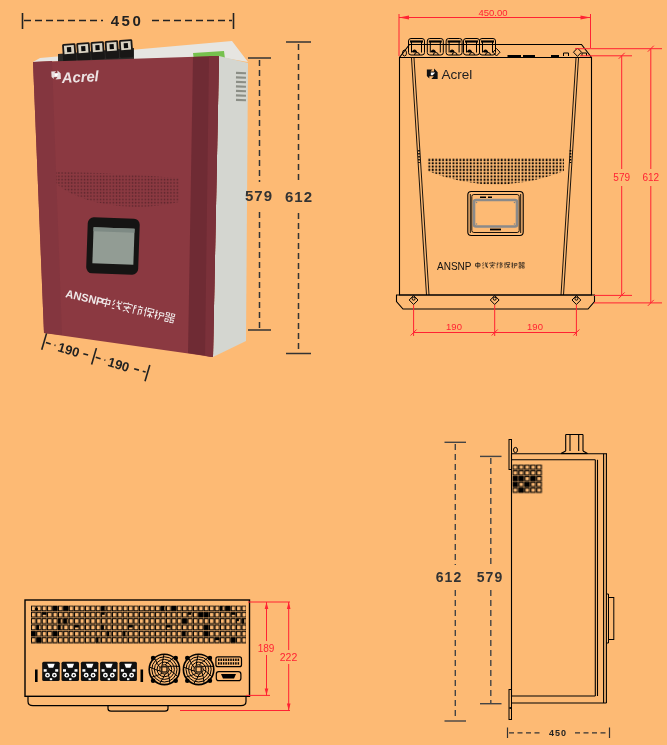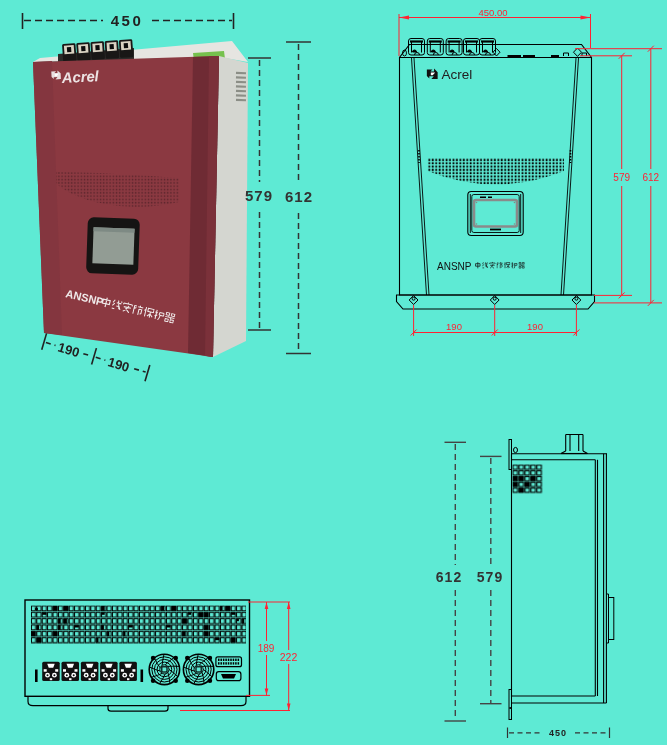--- a/index.html
+++ b/index.html
@@ -1,16 +1,16 @@
 <!DOCTYPE html>
 <html><head>
 <meta charset="utf-8">
 <style>
 html,body{margin:0;padding:0;background:#fff;}
-#canvas{position:relative;width:667px;height:745px;background:#5eead4;overflow:hidden;
+#canvas{position:relative;width:667px;height:745px;background:#fdba74;overflow:hidden;
 font-family:"Liberation Sans", sans-serif;}
 svg{display:block}
 text{font-family:"Liberation Sans", sans-serif;}
 </style>
 </head>
 <body>
 <div id="canvas">
 <svg width="667" height="745" viewBox="0 0 667 745">
 <defs>
 

